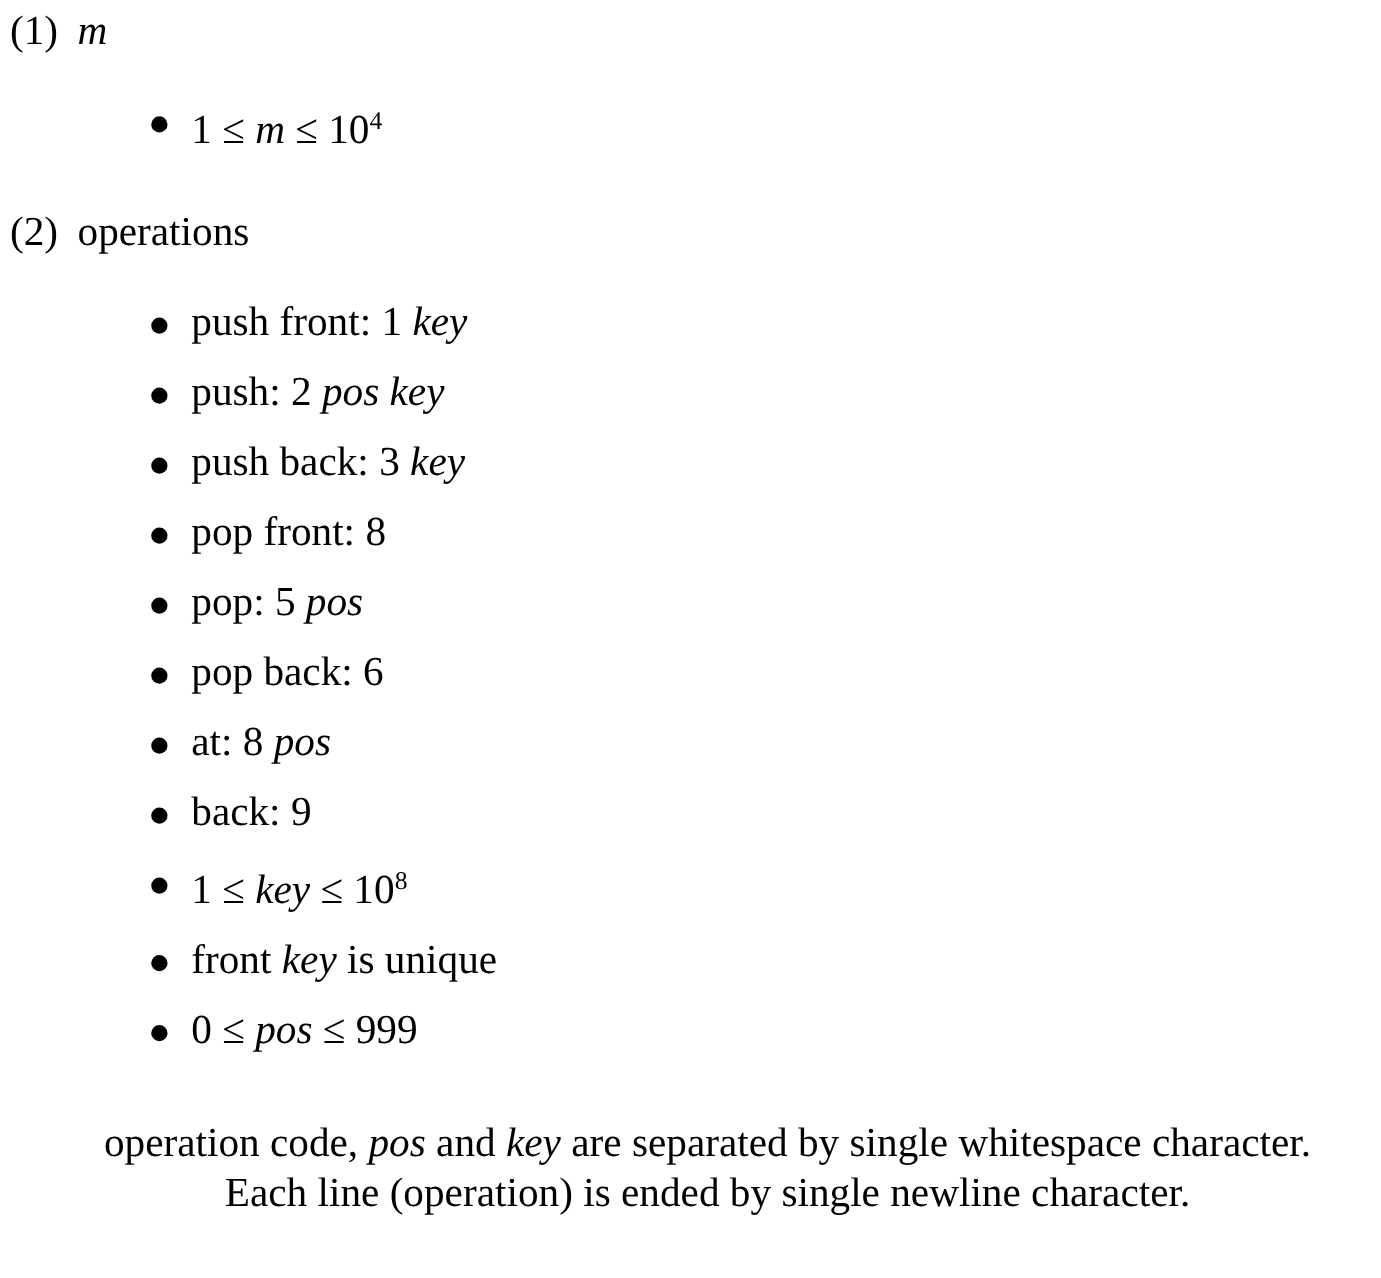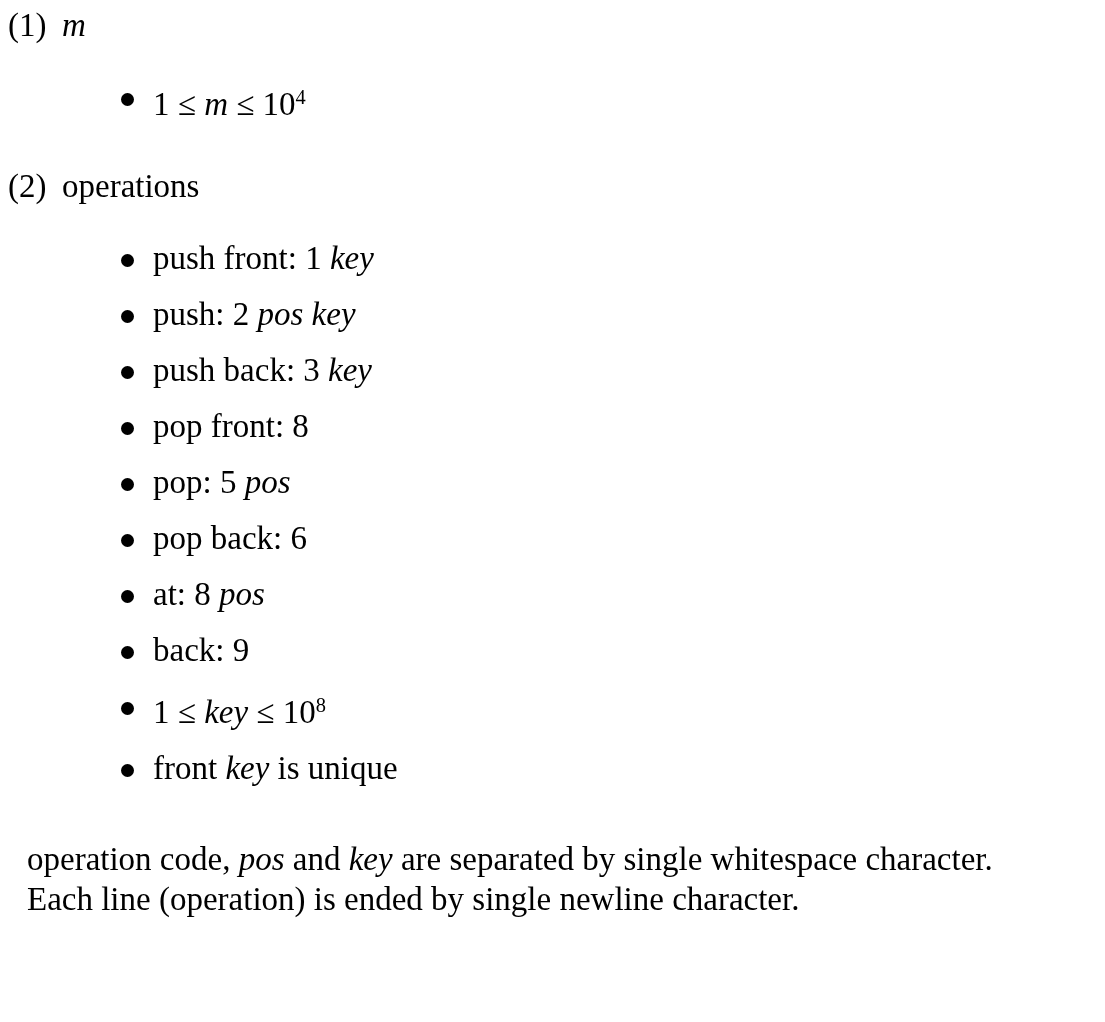--- a/index.html
+++ b/index.html
@@ -48,20 +48,21 @@
     border-radius: 50%;
     background: #000000;
   }
   .footer {
     margin: 0 0 0 19px;
     padding-top: 8px;
   }
   .footer-line {
     line-height: 40px;
     white-space: nowrap;
+    text-align: center;
   }
   .it { font-style: italic; }
   .sup {
     font-size: 0.62em;
     vertical-align: 0.52em;
   }
 </style>
 </head>
 <body>
 
@@ -130,20 +131,24 @@
       <li>
         <span class="bullet-dot"></span>
         <span><span>1 ≤ </span><span class="it">key</span><span> ≤ 10</span><span class="sup">8</span></span>
       </li>
 
       <li>
         <span class="bullet-dot"></span>
         <span><span>front </span><span class="it">key</span><span> is unique</span></span>
       </li>
 
+      <li>
+        <span class="bullet-dot"></span>
+        <span><span>0 ≤ </span><span class="it">pos</span><span> ≤ 999</span></span>
+      </li>
 
   </ul>
 
   <div class="footer">
 
       <div class="footer-line"><span>operation code, </span><span class="it">pos</span><span> and </span><span class="it">key</span><span> are separated by single whitespace character.</span></div>
 
       <div class="footer-line"><span>Each line (operation) is ended by single newline character.</span></div>
 
   </div>

